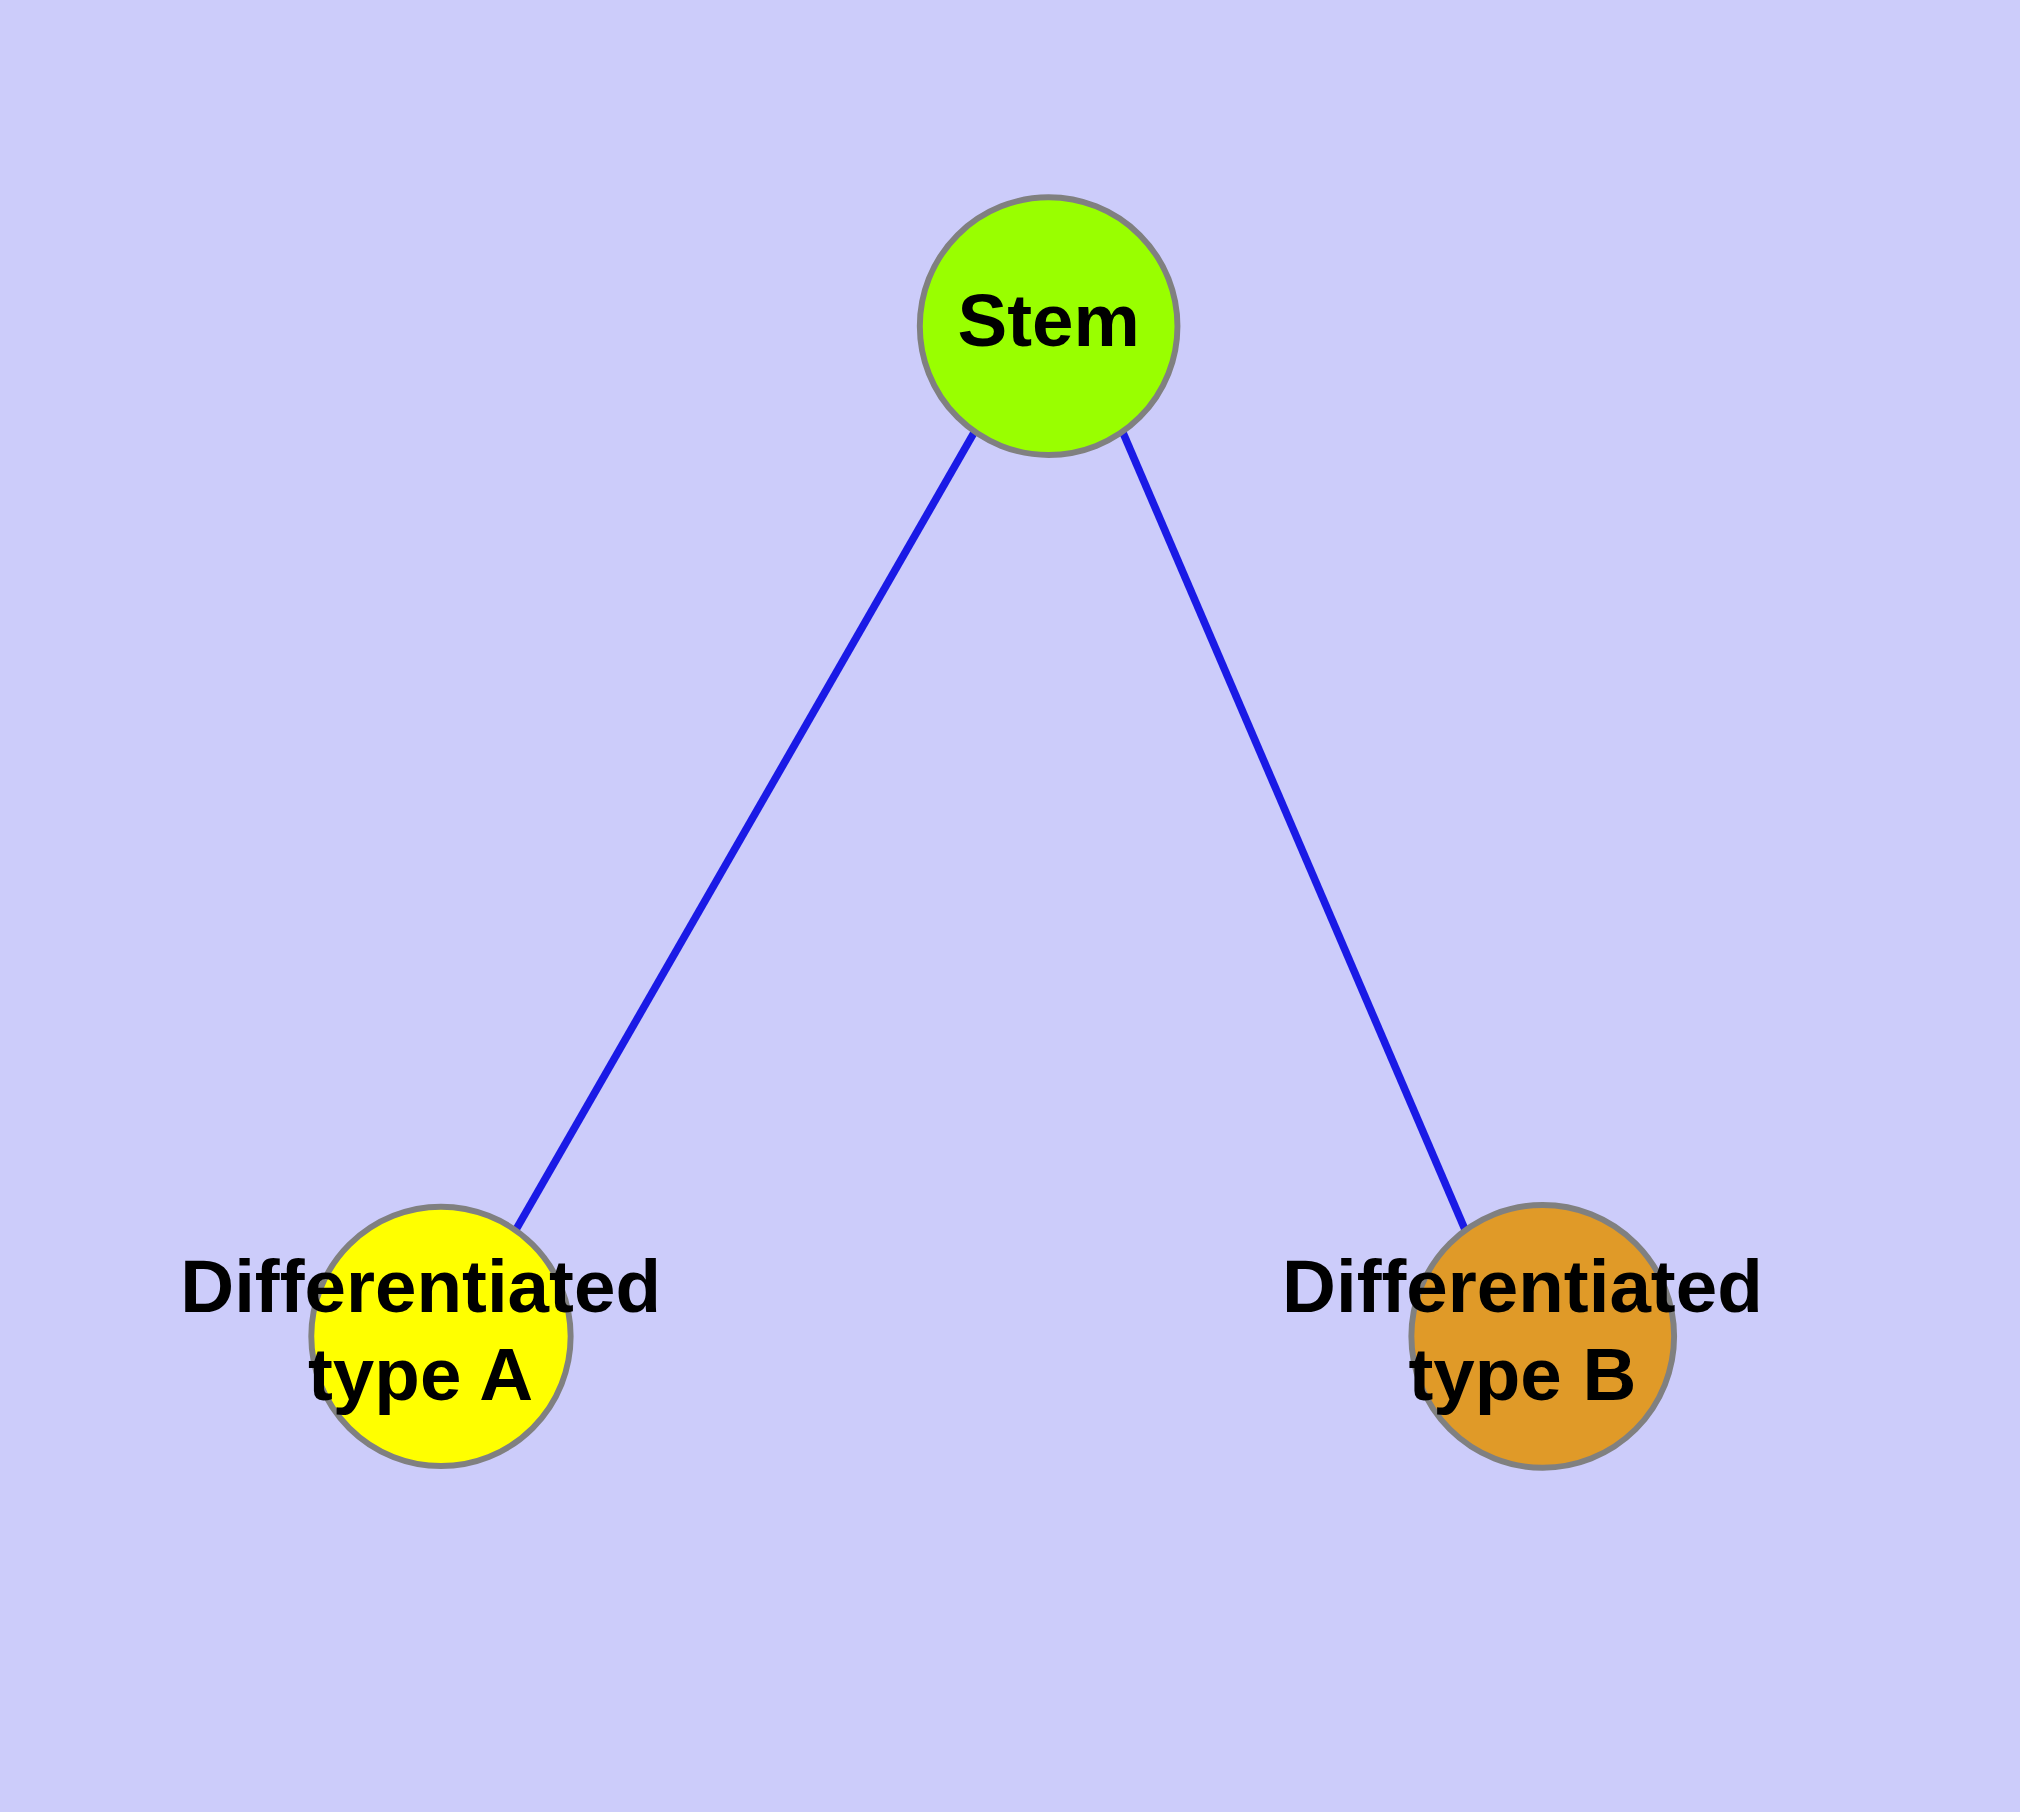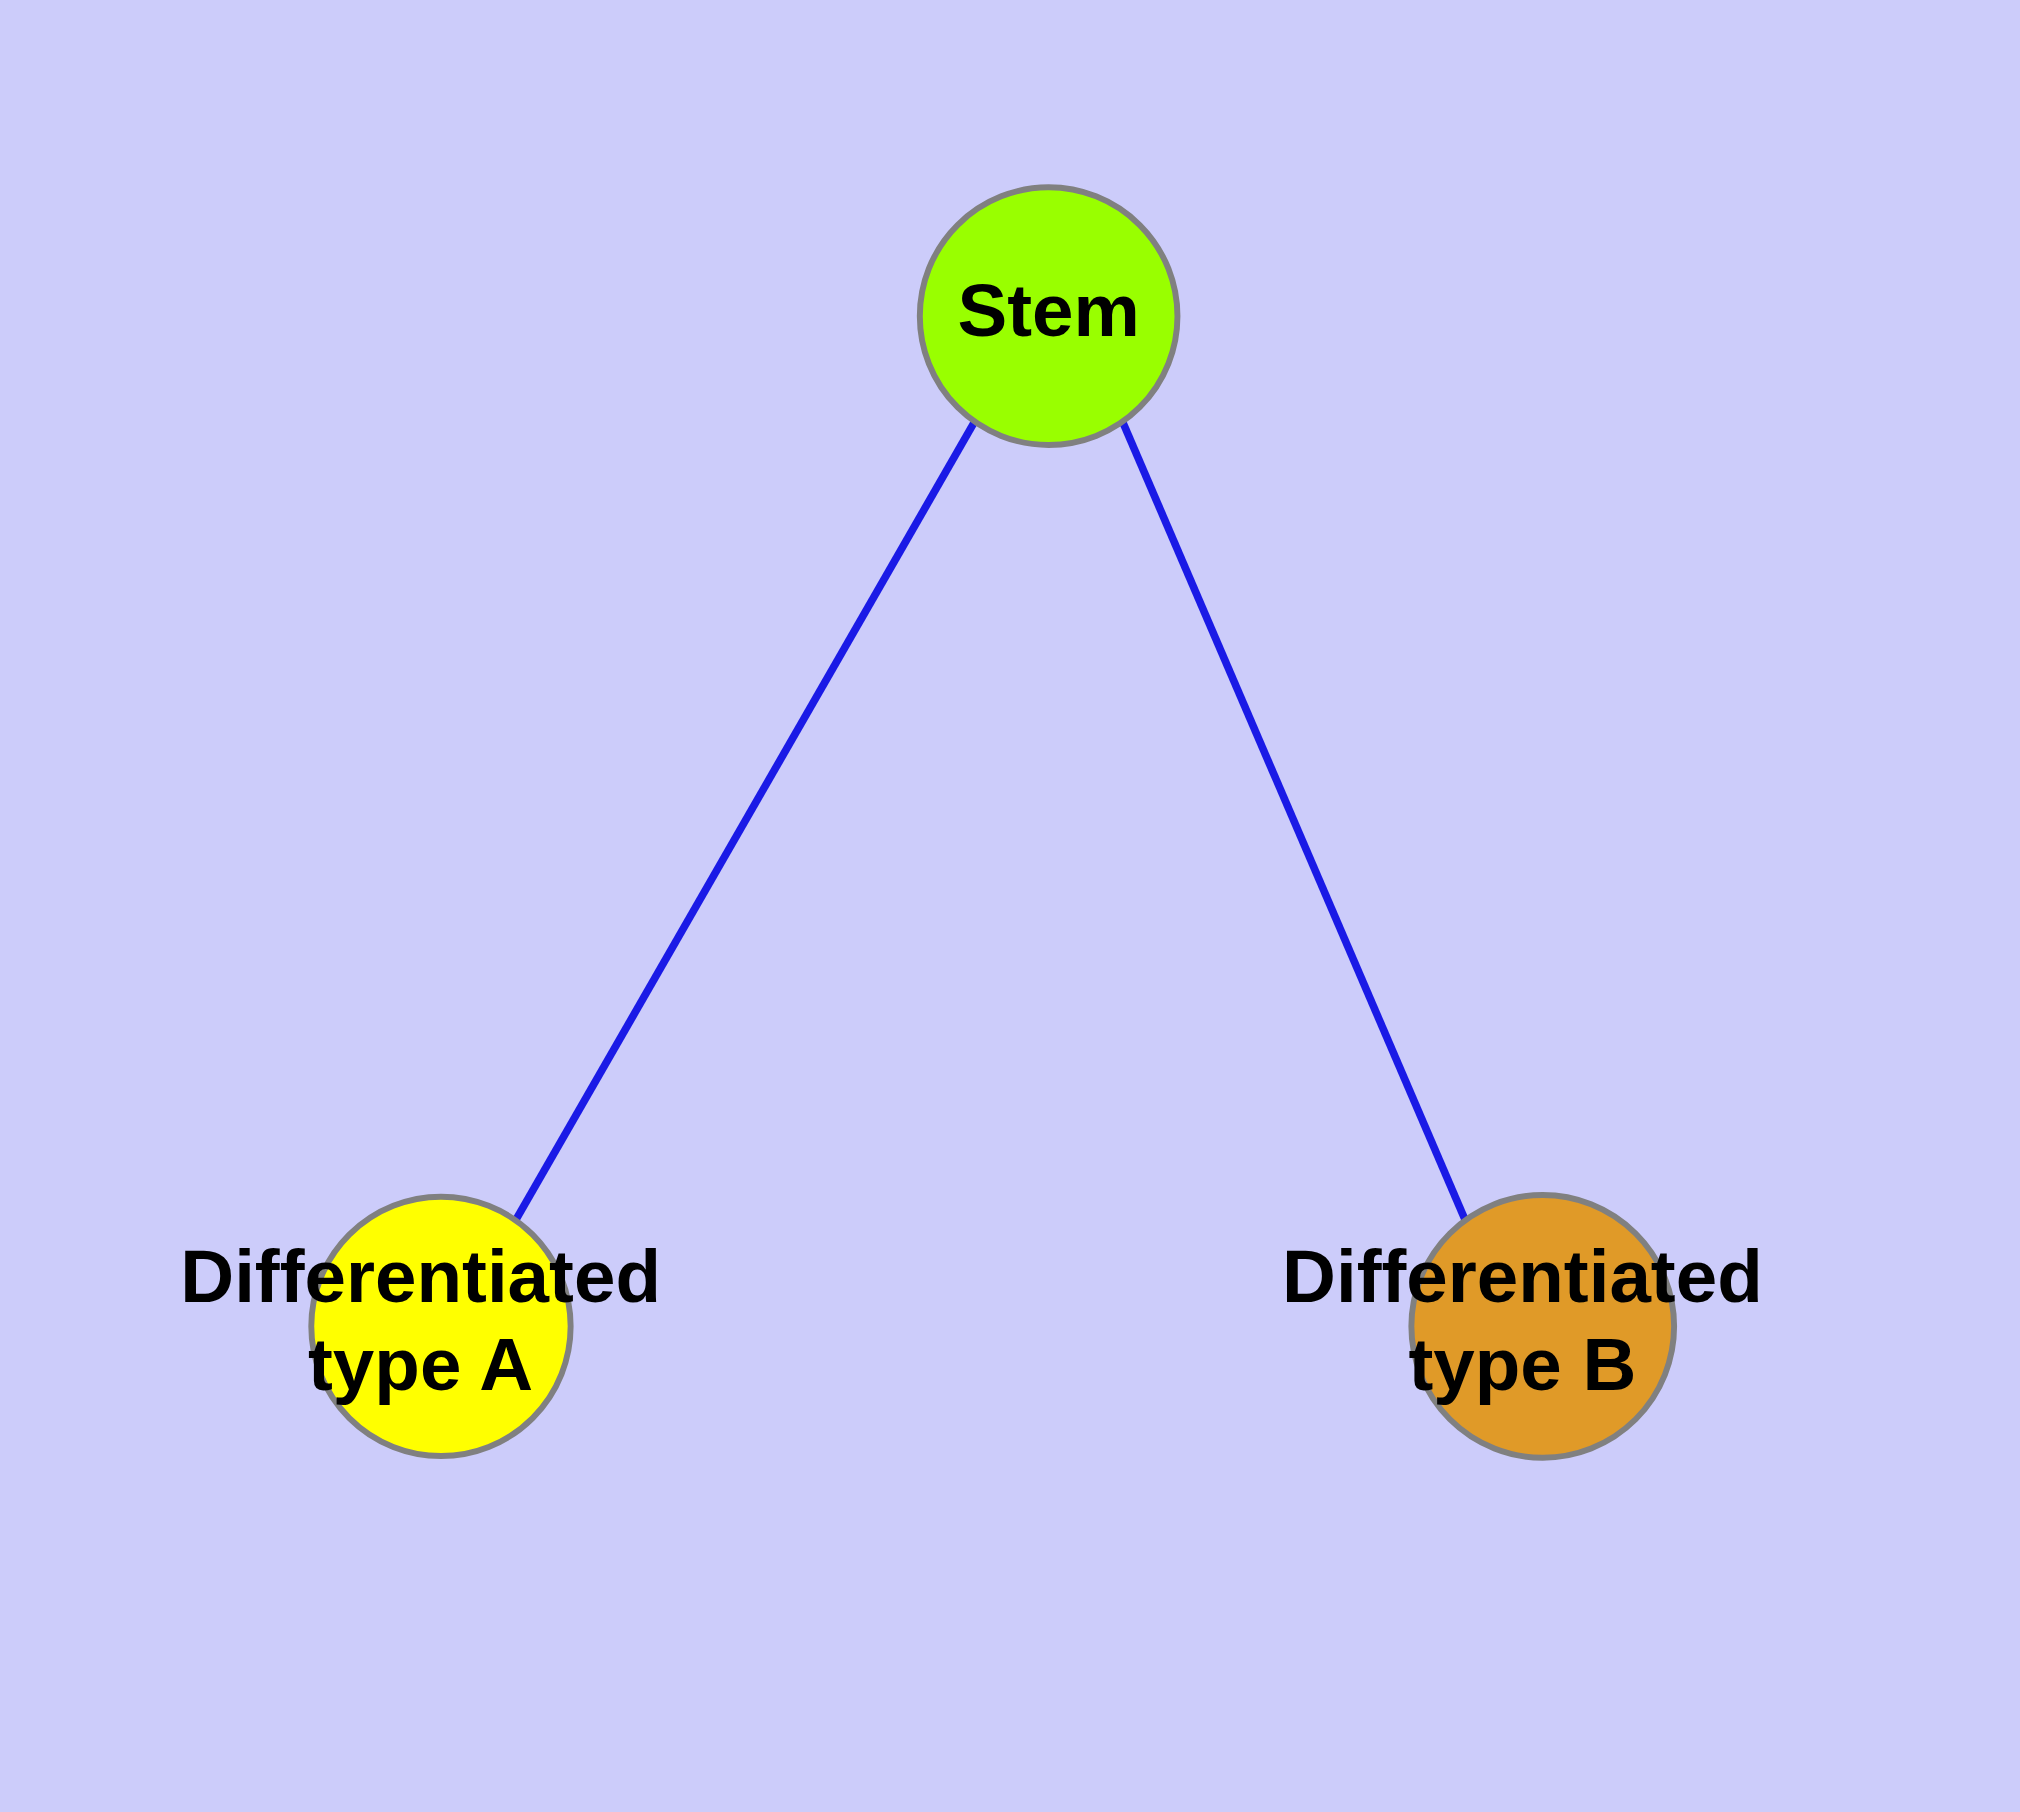--- a/index.html
+++ b/index.html
@@ -10,20 +10,21 @@
   }
   body {
     font-family: "Liberation Sans", sans-serif;
   }
   #canvas {
     position: relative;
     width: 2021px;
     height: 1616px;
     background: #ccccfa;
     overflow: hidden;
+    margin-top: 10px;
   }
   #graph-svg {
     position: absolute;
     left: 0;
     top: 0;
     width: 2021px;
     height: 1812px;
     display: block;
   }
   .node-circle {

